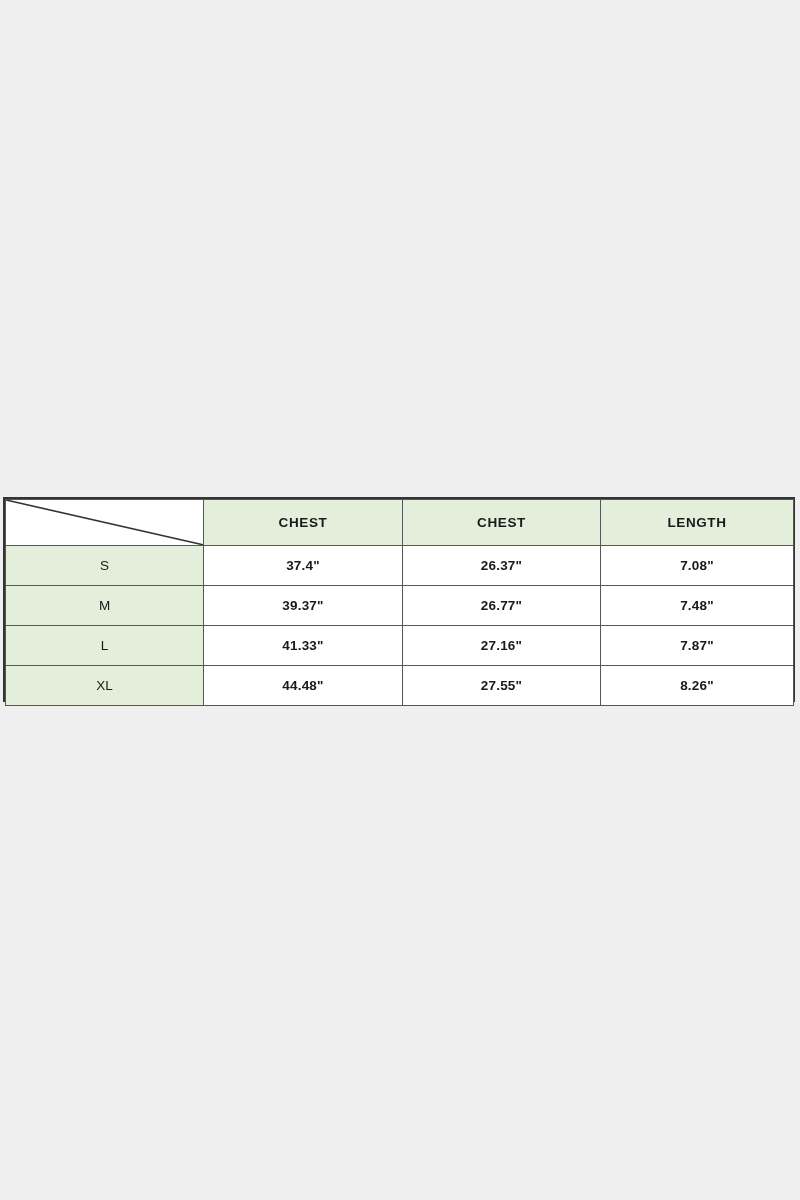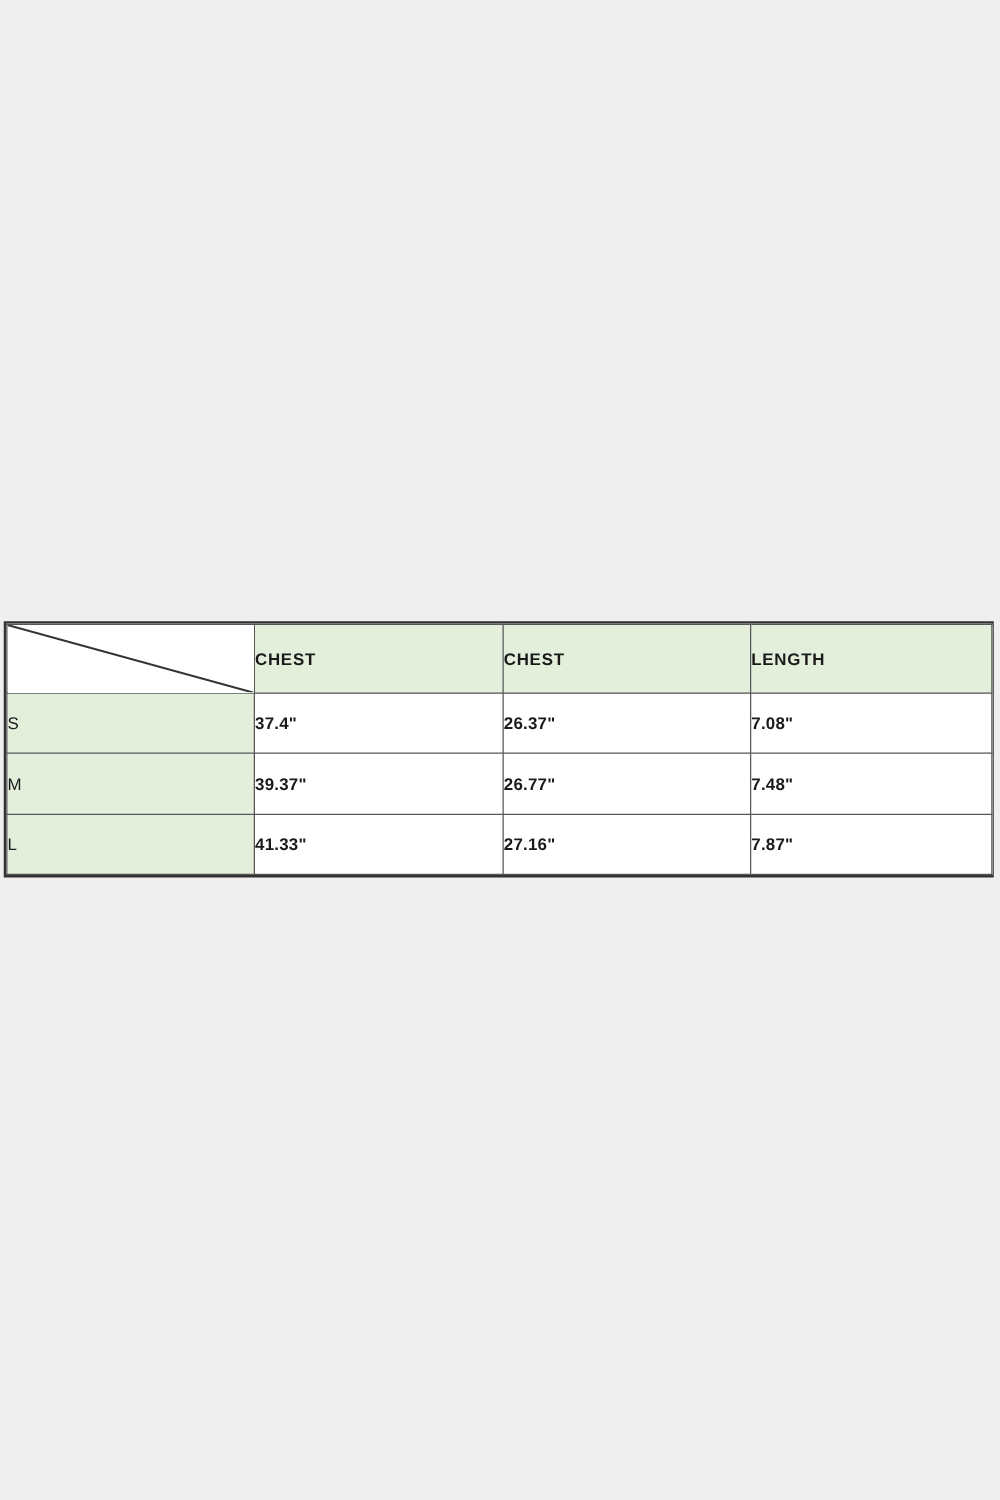--- a/index.html
+++ b/index.html
@@ -34,20 +34,21 @@
     background: #ffffff;
   }
 
   table.size-chart col.c-size   { width: 198px; }
   table.size-chart col.c-chest  { width: 199px; }
   table.size-chart col.c-length { width: 198px; }
   table.size-chart col.c-sleeve { width: 193px; }
 
   table.size-chart td {
     border: 1px solid #565656;
+    text-align: center;
     vertical-align: middle;
     padding: 0;
     color: #1a1a1a;
   }
 
   
   tr.head-row { height: 45px; }
 
   td.corner-cell {
     background: #ffffff;
@@ -122,15 +123,21 @@
         <td class="meas-cell">7.48"</td>
       </tr>
 
       <tr class="data-row">
         <td class="size-cell">L</td>
         <td class="meas-cell">41.33"</td>
         <td class="meas-cell">27.16"</td>
         <td class="meas-cell">7.87"</td>
       </tr>
 
+      <tr class="data-row">
+        <td class="size-cell">XL</td>
+        <td class="meas-cell">44.48"</td>
+        <td class="meas-cell">27.55"</td>
+        <td class="meas-cell">8.26"</td>
+      </tr>
     </tbody>
   </table>
 </div>
 
 </body></html>

